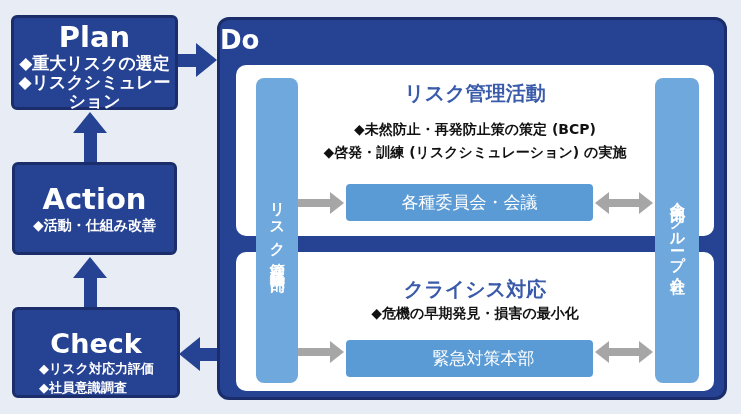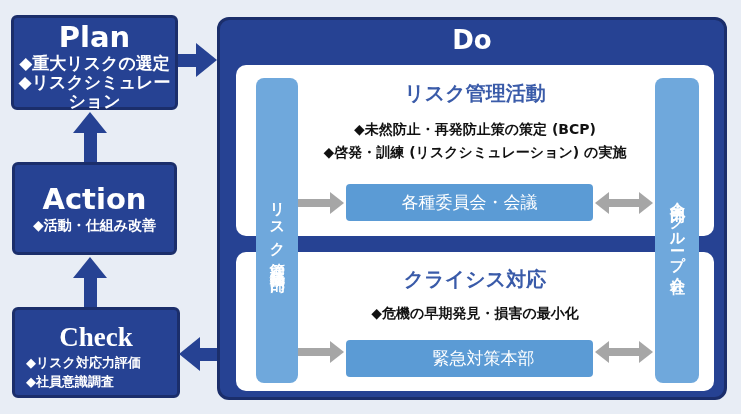--- a/index.html
+++ b/index.html
@@ -15,40 +15,40 @@
   }
   .pdca-title { font-weight:bold; color:#fff; }
   .pdca-bullets { width:100%; font-weight:bold; font-size:17px; line-height:19px; color:#fff; }
   .box-plan   { left:11px;  top:15px;  width:167px; height:95px; }
   .box-plan .pdca-title { font-size:29px; margin-top:2px; }
   .box-plan .pdca-bullets { text-align:center; }
   .box-action { left:12px;  top:162px; width:165px; height:93px; justify-content:center; }
   .box-action .pdca-title { font-size:29px; }
   .box-action .pdca-bullets { text-align:center; font-size:14px; margin-top:0; }
   .box-check  { left:12px;  top:307px; width:168px; height:91px; }
-  .box-check .pdca-title { font-size:27px; margin-top:12px;font-family:Liberation Serif, serif; }
-  .box-check .pdca-bullets { text-align:left; padding-left:11px; font-size:13px; }
+  .box-check .pdca-title { font-size:27px; margin-top:18px; }
+  .box-check .pdca-bullets { text-align:left; padding-left:24px; font-size:13px; }
   
   .nav-arrow { position:absolute; display:flex; }
   .arrow-up { flex-direction:column; align-items:center; }
   .arrow-up .head { width:0; height:0; border-left:17px solid transparent; border-right:17px solid transparent; border-bottom:21px solid #264293; }
   .arrow-up .shaft { width:13px; flex:1; background:#264293; }
   .arrow-right-n { flex-direction:row; align-items:center; }
   .arrow-right-n .shaft { flex:1; height:13px; background:#264293; }
   .arrow-right-n .head { width:0; height:0; border-top:17px solid transparent; border-bottom:17px solid transparent; border-left:21px solid #264293; }
   .arrow-left-n { flex-direction:row; align-items:center; }
   .arrow-left-n .head { width:0; height:0; border-top:17px solid transparent; border-bottom:17px solid transparent; border-right:21px solid #264293; }
   .arrow-left-n .shaft { flex:1; height:13px; background:#264293; }
   
   .do-box {
     position:absolute; left:217px; top:17px; width:510px; height:383px;
     background:#264293; border:3px solid #1b2e6b; border-radius:12px;
   }
   .do-title {
-    position:absolute; left:0; top:5px; width:100%; text-align:center;
+    position:absolute; left:0; top:5px; width:100%; 
     color:#fff; font-size:26px; font-weight:bold;
   }
   .panel {
     position:absolute; left:16px; width:478px; background:#ffffff; border-radius:10px;
   }
   .panel-risk   { top:45px;  height:171px; }
   .panel-crisis { top:232px; height:139px; }
   .panel-title {
     position:absolute; left:0; width:100%; text-align:center;
     color:#3a5ba9; font-size:20px; font-weight:bold;
@@ -136,21 +136,21 @@
         <div class="head-r"></div>
       </div>
       <div class="g-arrow" style="left:359px; top:127px; width:58px; height:22px;">
         <div class="head-l"></div>
         <div class="shaft"></div>
         <div class="head-r"></div>
       </div>
     </div>
 
     <div class="panel panel-crisis">
-      <div class="panel-title" style="top:14px;">クライシス対応</div>
+      <div class="panel-title" style="top:24px;">クライシス対応</div>
       <div class="panel-bullets" style="top:50px;">
         <div>◆危機の早期発見・損害の最小化</div>
       </div>
       <div class="mid-box" style="top:88px;padding-left:28px;">緊急対策本部</div>
       <div class="g-arrow" style="left:62px; top:89px; width:46px; height:22px;">
         <div class="shaft"></div>
         <div class="head-r"></div>
       </div>
       <div class="g-arrow" style="left:359px; top:89px; width:58px; height:22px;">
         <div class="head-l"></div>

